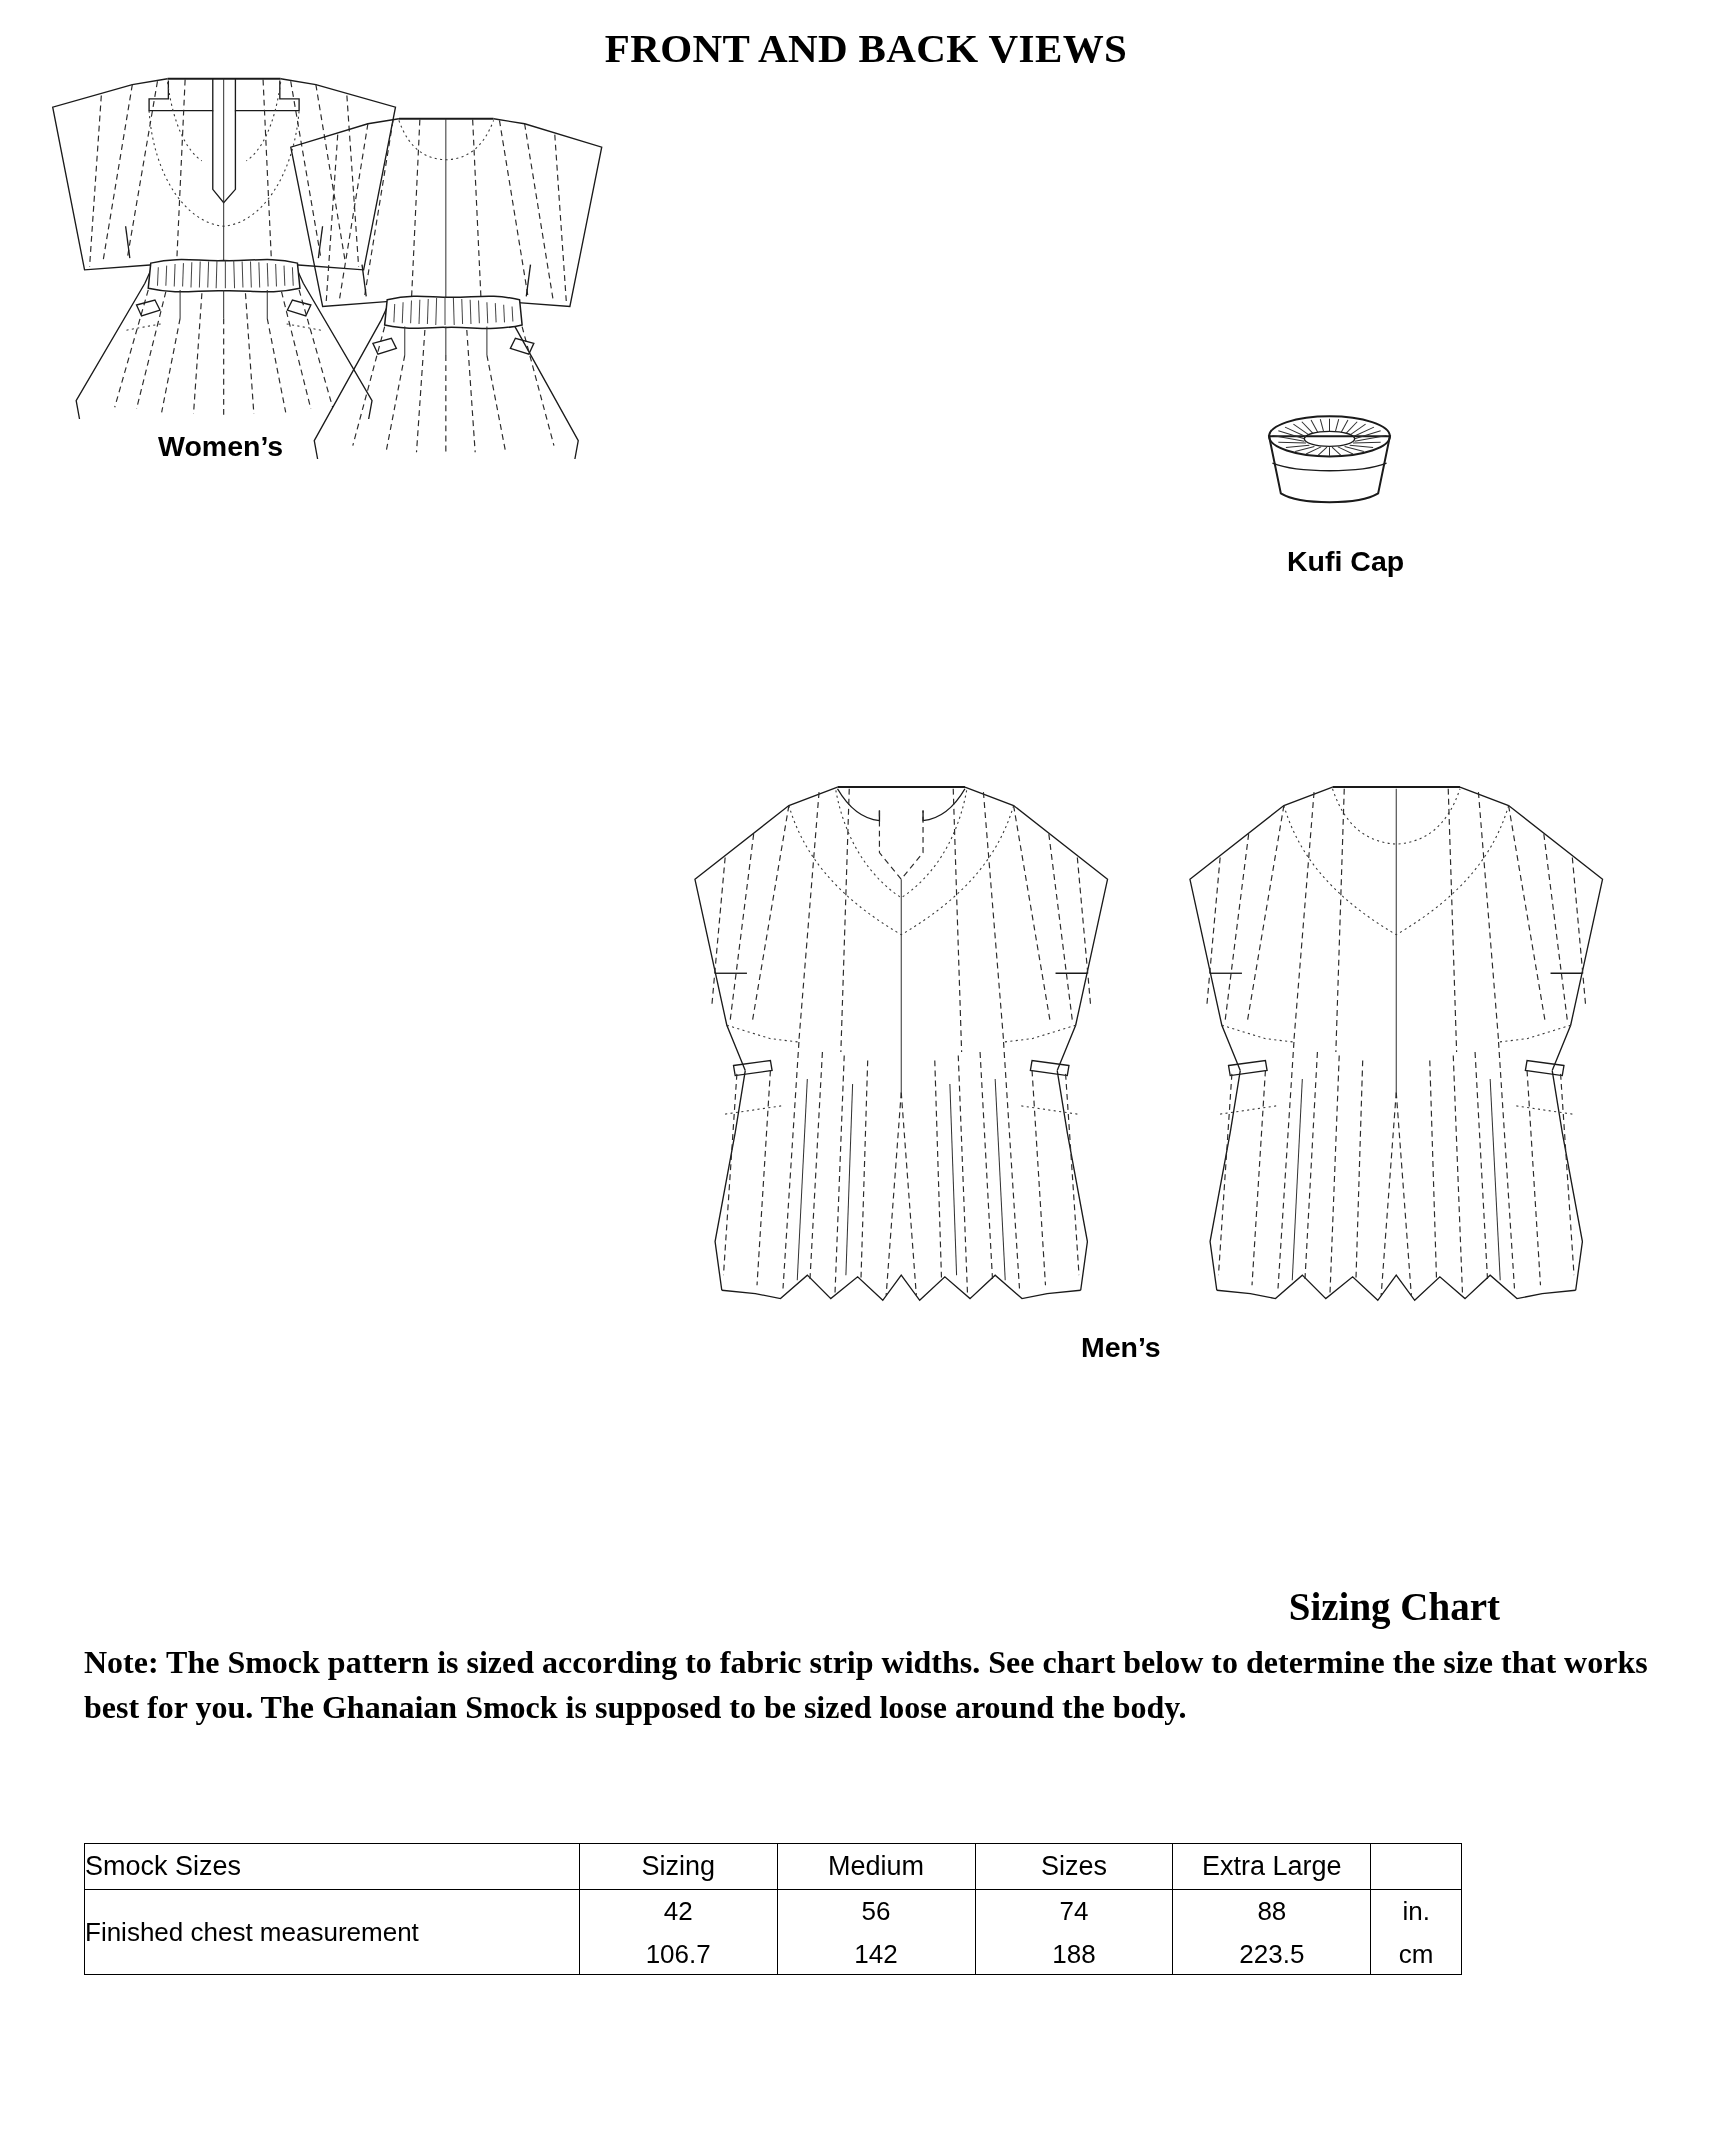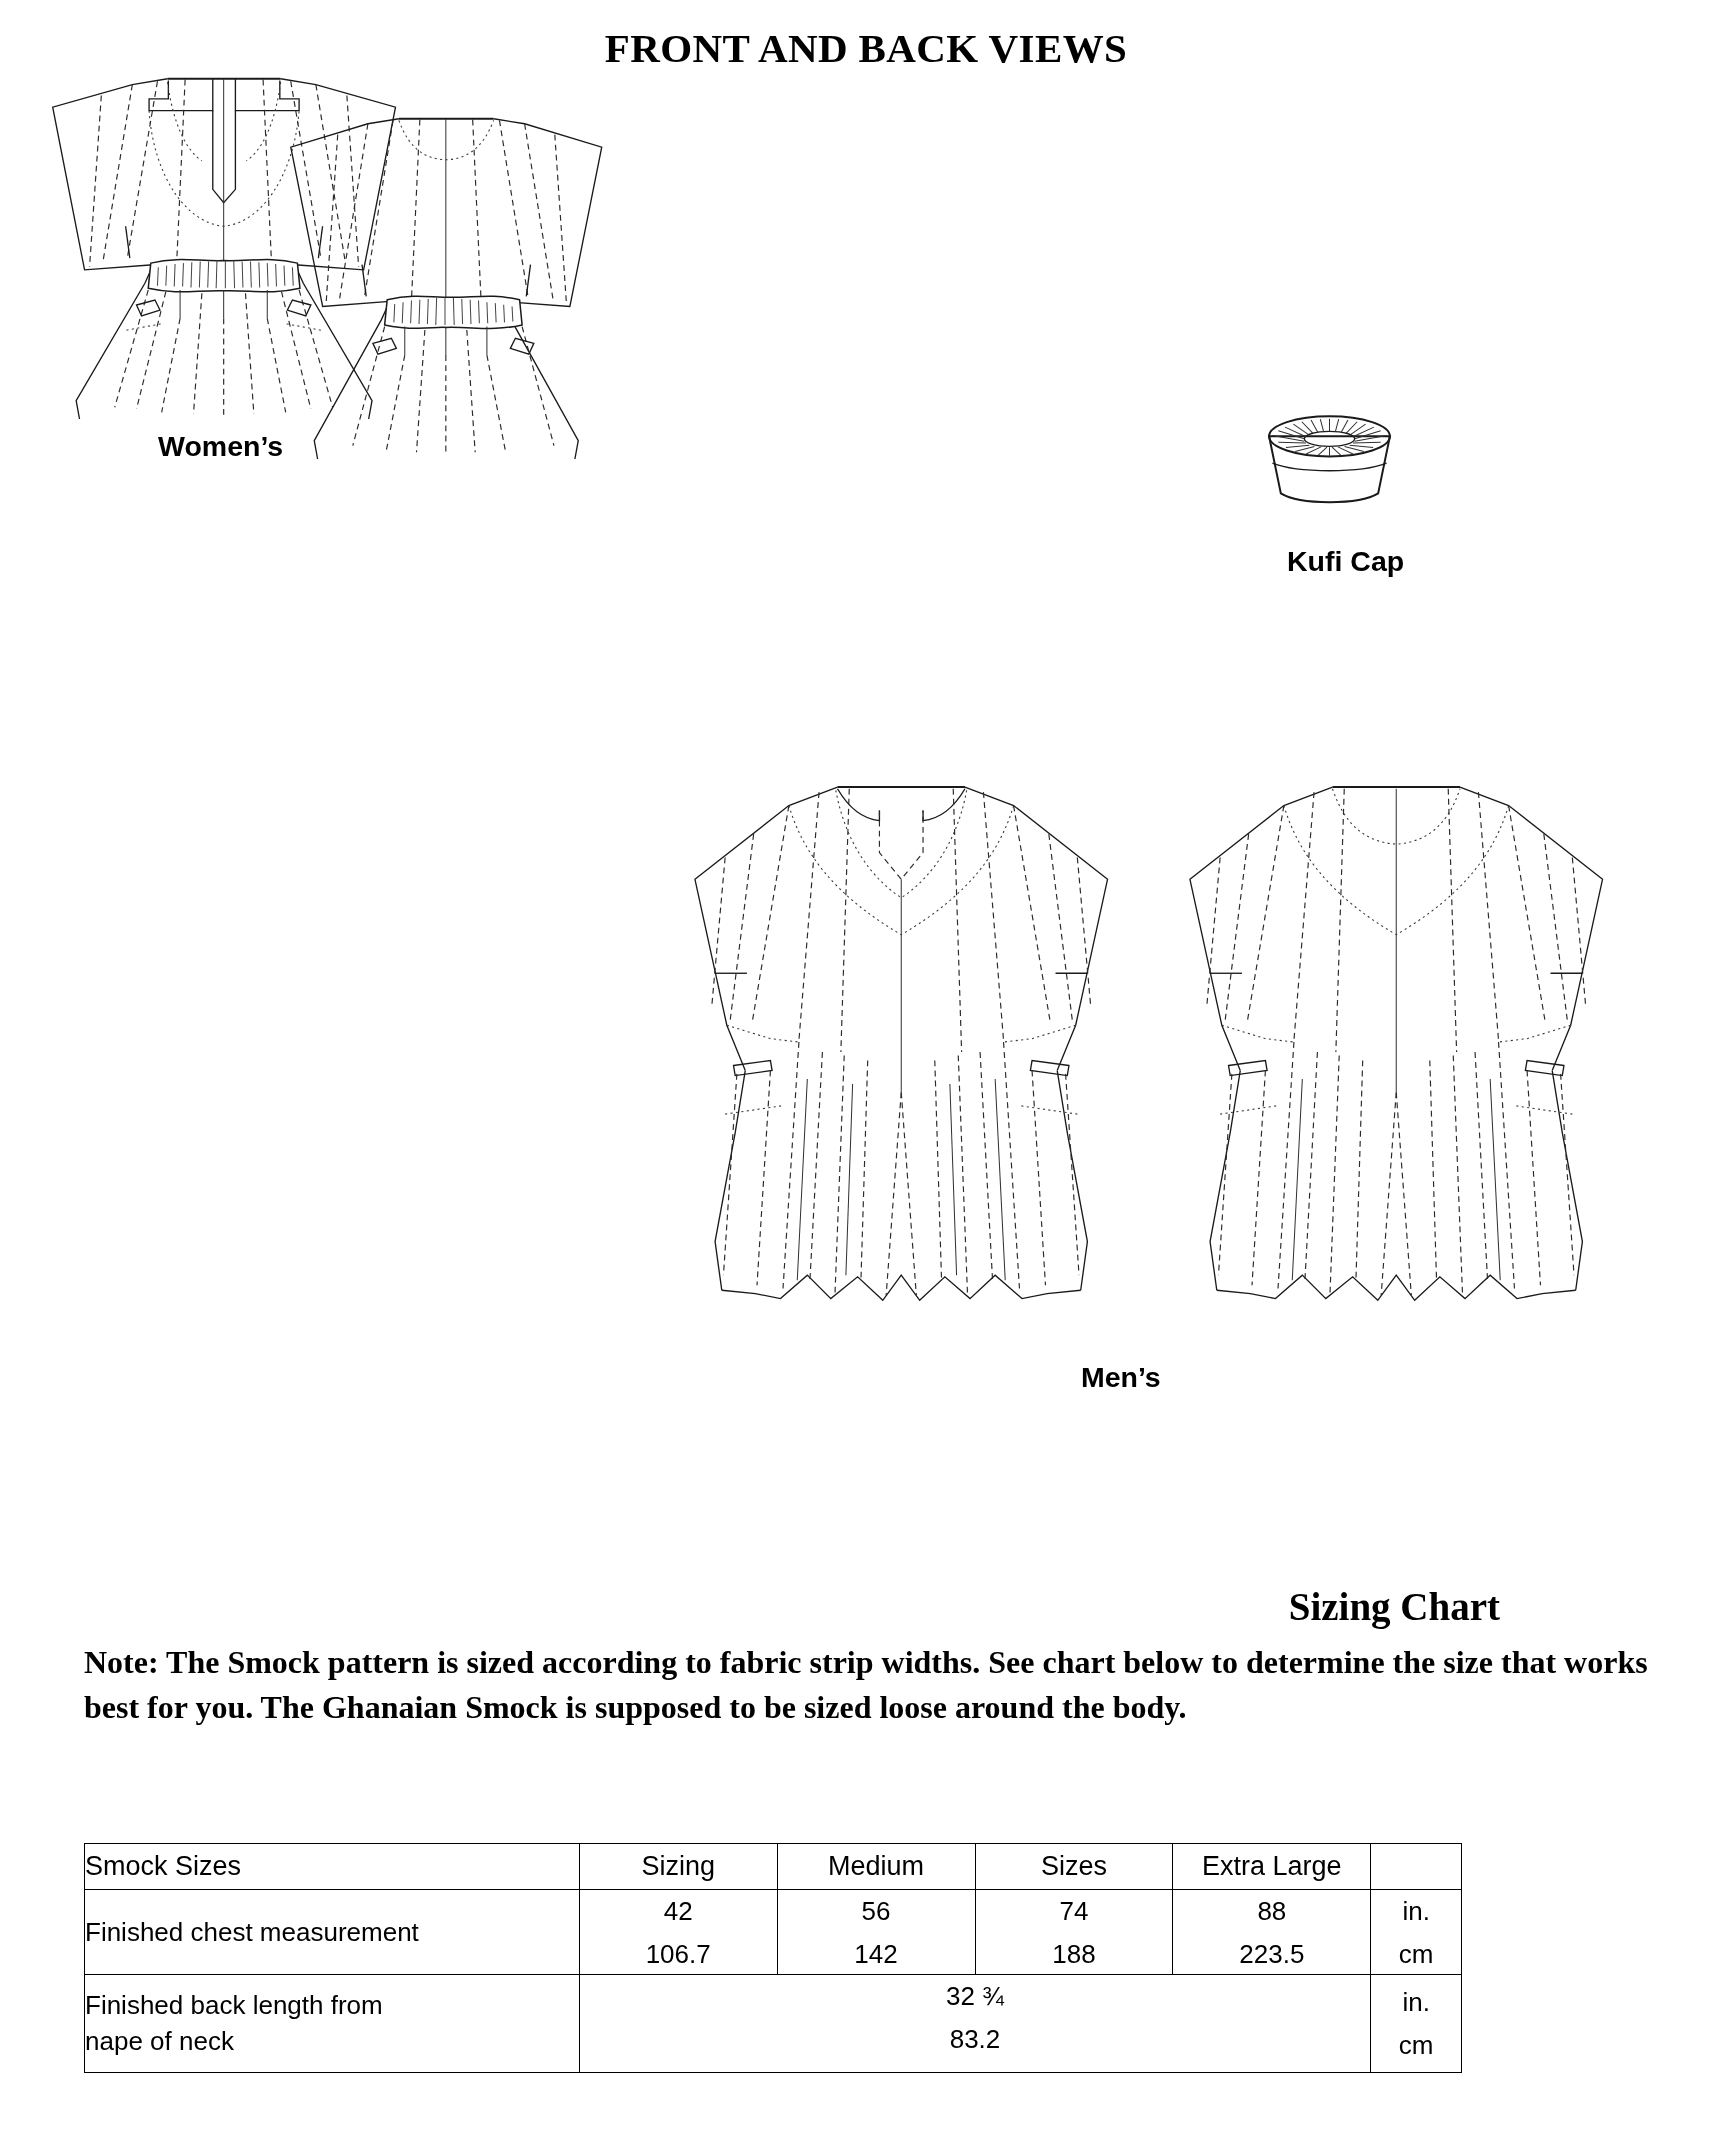--- a/index.html
+++ b/index.html
@@ -441,21 +441,21 @@
   <path class="dashed2" d="M352 338 L363 622"></path>
   <path class="dashed2" d="M244 344 L236 604"></path>
   <path class="dashed2" d="M324 344 L332 604"></path>
   <path class="dashed2" d="M284 382 L266 624"></path>
   <path class="dashed2" d="M284 382 L302 624"></path>
   <path class="thin" d="M172 366 L160 606"></path>
   <path class="thin" d="M396 366 L408 606"></path>
 </svg>
 </div>
 
-<div class="caption" style="left:1081px; top:1361px;">Men’s</div>
+<div class="caption" style="left:1081px; top:1331px;">Men’s</div>
 
 <div id="sizing-heading">Sizing Chart</div>
 <div id="sizing-note">Note: The Smock pattern is sized according to fabric strip widths.  See chart below to determine the size that works best for you.  The Ghanaian Smock is supposed to be sized loose around the body.</div>
 
 <div id="sizing-table-wrap">
   <table id="sizing-table">
     <colgroup>
       <col class="col-label">
         <col class="col-size">
         <col class="col-size">
@@ -490,30 +490,16 @@
         </td>
         <td class="val">
           <span class="line1">88</span>
           <span class="line2">223.5</span>
         </td>
         <td class="unit">
           <span class="line1">in.</span>
           <span class="line2">cm</span>
         </td>
       </tr>
-      <tr>
-        <td class="rowlabel">
-          <span>Finished back length from</span><br>
-          <span>nape of neck</span>
-        </td>
-        <td class="span-val" colspan="4">
-          <span class="line1">32 ¾</span>
-          <span class="line2">83.2</span>
-        </td>
-        <td class="unit">
-          <span class="line1">in.</span>
-          <span class="line2">cm</span>
-        </td>
-      </tr>
     </tbody>
   </table>
 </div>
 
 
 </body></html>

